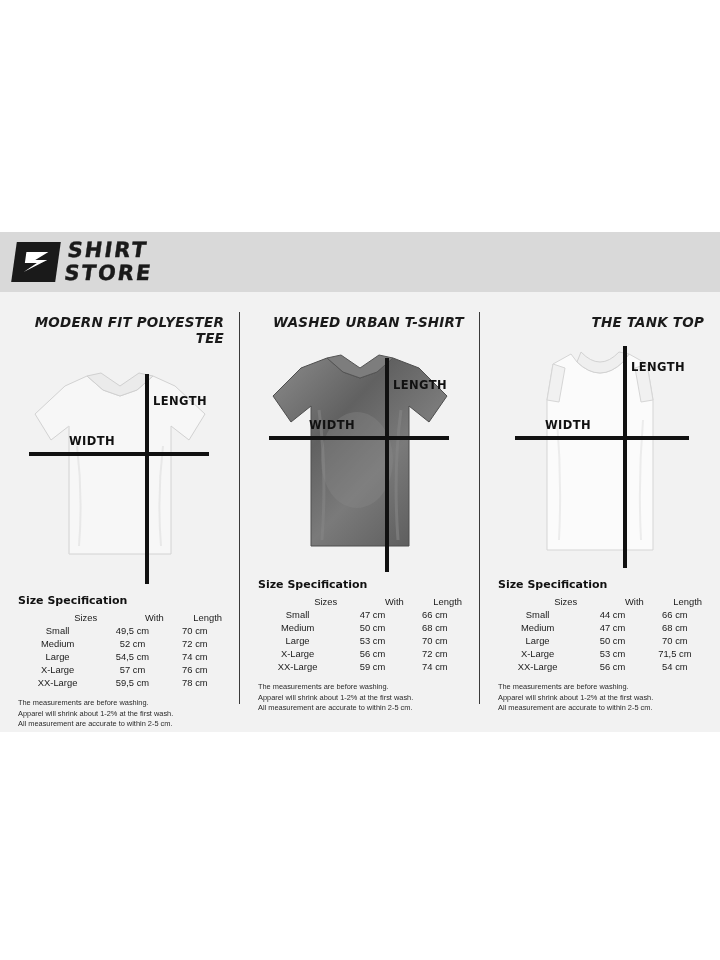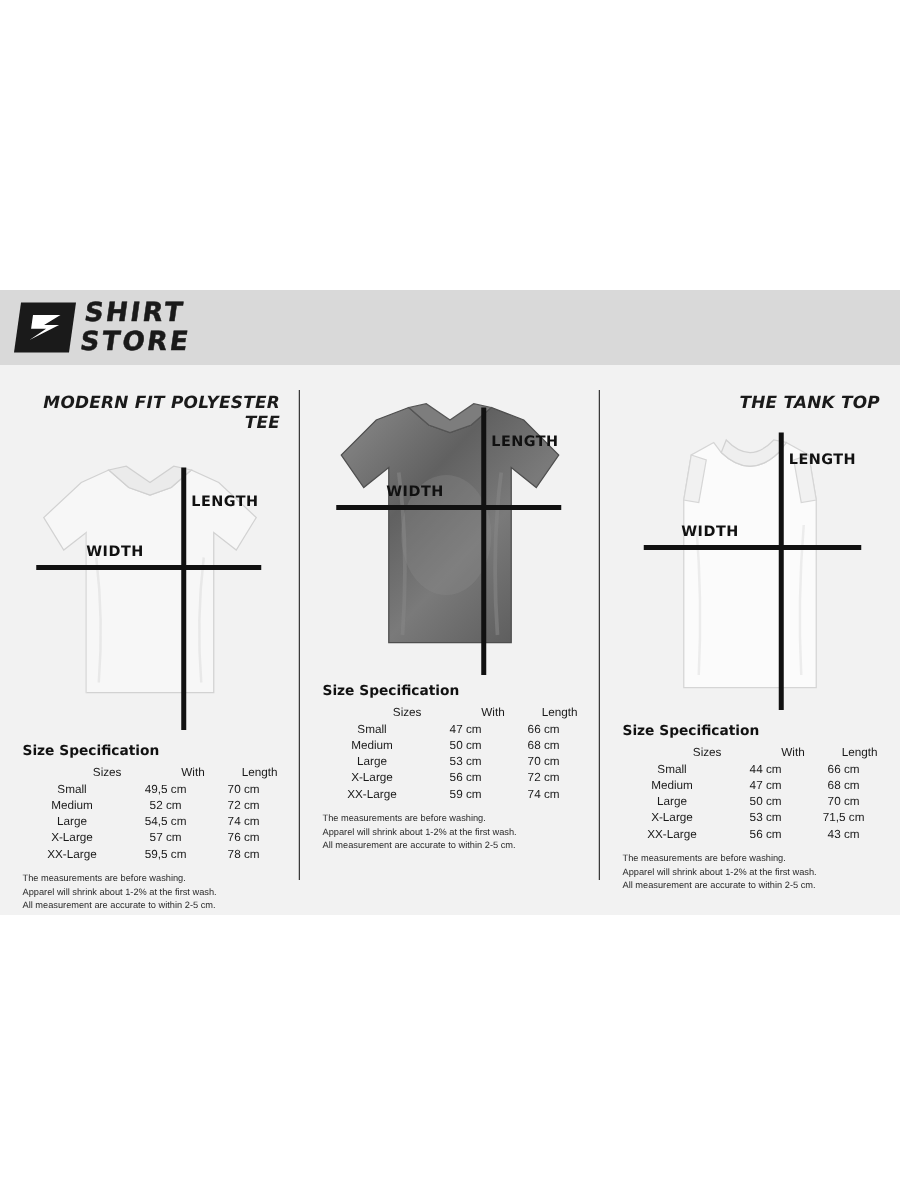--- a/index.html
+++ b/index.html
@@ -268,20 +268,21 @@
         </table>
 
         <div class="notes">
           <div>The measurements are before washing.</div>
           <div>Apparel will shrink about 1-2% at the first wash.</div>
           <div>All measurement are accurate to within 2-5 cm.</div>
         </div>
       </div>
 
       <div class="col divided">
+        <div class="col-title">WASHED URBAN T-SHIRT</div>
 
         <div class="art">
           <svg width="206" height="232" viewBox="0 0 206 232" aria-hidden="true">
             <defs>
               <linearGradient id="washed" x1="0" y1="0" x2="1" y2="1">
                 <stop offset="0%" stop-color="#8b8b8b"></stop>
                 <stop offset="35%" stop-color="#616161"></stop>
                 <stop offset="60%" stop-color="#7a7a7a"></stop>
                 <stop offset="100%" stop-color="#545454"></stop>
               </linearGradient>
@@ -392,21 +393,21 @@
               <td class="c3">70 cm</td>
             </tr>
             <tr>
               <td class="c1">X-Large</td>
               <td class="c2">53 cm</td>
               <td class="c3">71,5 cm</td>
             </tr>
             <tr>
               <td class="c1">XX-Large</td>
               <td class="c2">56 cm</td>
-              <td class="c3">43 cm</td>
+              <td class="c3">54 cm</td>
             </tr>
           </tbody>
         </table>
 
         <div class="notes">
           <div>The measurements are before washing.</div>
           <div>Apparel will shrink about 1-2% at the first wash.</div>
           <div>All measurement are accurate to within 2-5 cm.</div>
         </div>
       </div>

